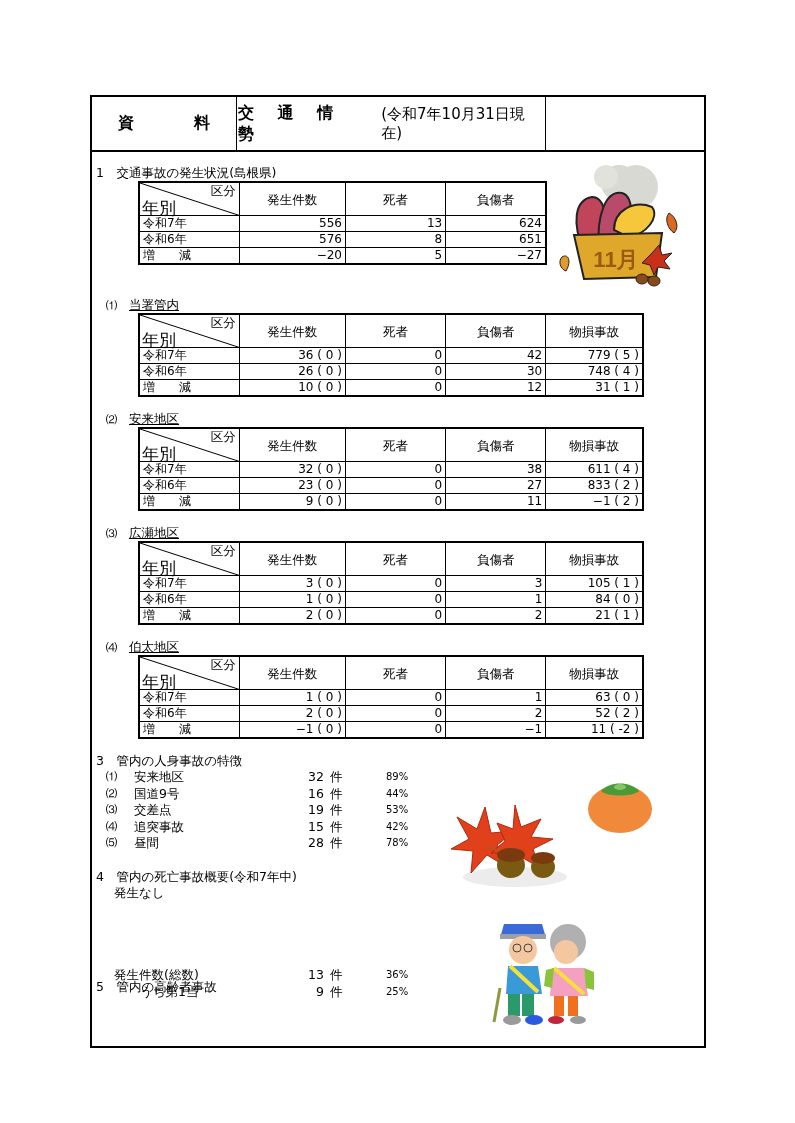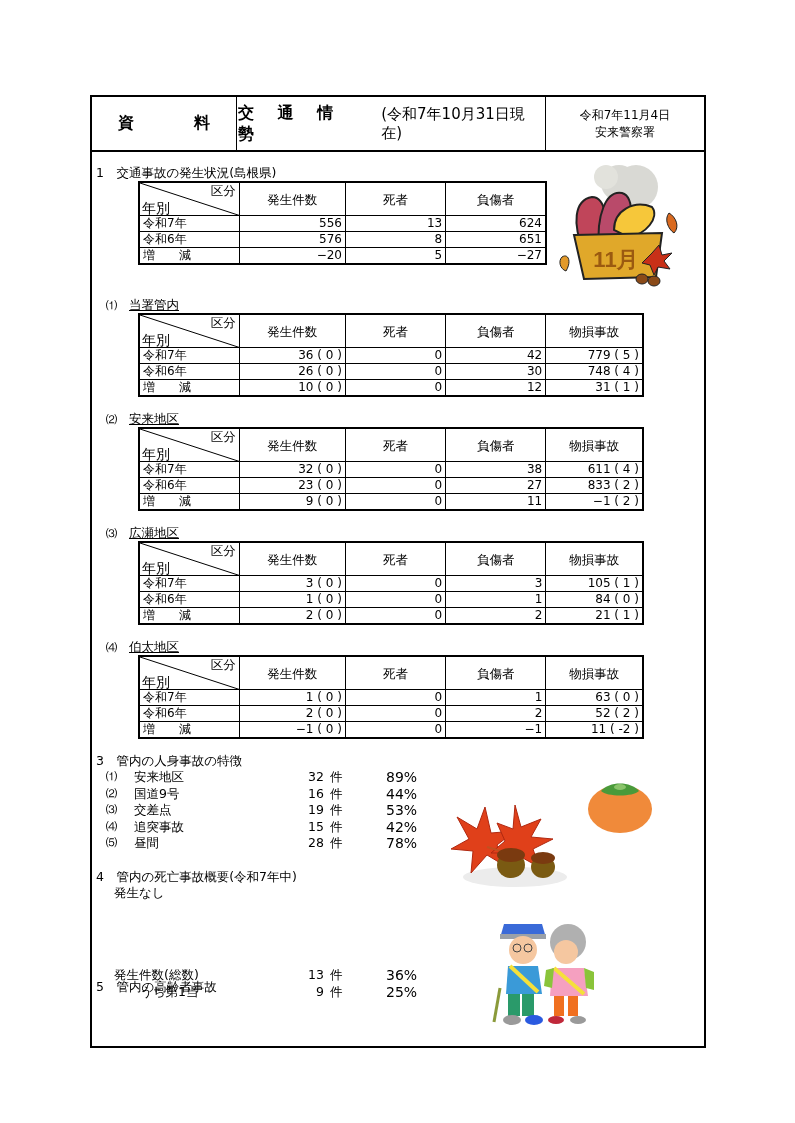--- a/index.html
+++ b/index.html
@@ -22,44 +22,40 @@
   table.tbl td, table.tbl th { border: 1px solid #000; padding: 0 3px; height: 15px; line-height: 15px; font-weight: normal; }
   table.tbl { border: 2px solid #000; }
   table.tbl th { height: 32px; text-align: center; font-size: 12.5px; }
   table.tbl td.yr { text-align: left; }
   table.tbl td.num { text-align: right; }
   th.diag { position: relative; padding: 0; background:
       linear-gradient(to top right, transparent calc(50% - 0.6px), #000 calc(50% - 0.6px), #000 calc(50% + 0.6px), transparent calc(50% + 0.6px)); }
   th.diag { background: none; }
   th.diag svg { position: absolute; left: 0; top: 0; }
   th.diag .d-top { position: absolute; right: 3px; top: 1px; font-size: 12.5px; line-height: 14px; }
-  th.diag .d-bot { position: absolute; left: 2px; bottom: 0px; font-size: 14px; line-height: 14px; }
+  th.diag .d-bot { position: absolute; left: 2px; bottom: 0px; font-size: 17px; line-height: 14px; }
   .list { position: absolute; left: 4px; font-size: 12.5px; line-height: 16.5px; }
   .list .row { position: relative; height: 16.5px; width: 320px; }
   .list .c-no { position: absolute; left: 10px; font-size: 11px; }
   .list .c-lbl { position: absolute; left: 38px; }
   .list .c-cnt { position: absolute; left: 198px; width: 30px; text-align: right; }
   .list .c-unit { position: absolute; left: 234px; }
-  .list .c-pct { position: absolute; left: 290px; font-size: 14px; }
+  .list .c-pct { position: absolute; left: 290px; font-size: 10px; }
   .illus { position: absolute; }
 </style>
 </head>
 <body>
 
 <div class="page">
 
   <div class="hdr">
     <div class="hdr-cell hdr-c1">資　料</div>
     <div class="hdr-cell hdr-c2">
       <span class="ttl">交 通 情 勢</span>
         <span class="sub">(令和7年10月31日現在)</span>
-    </div>
-    <div class="hdr-cell hdr-c3">
-      <div>令和7年11月4日</div>
-      <div>安来警察署</div>
     </div>
   </div>
 
   <div class="sec" style="top:68px;">1　交通事故の発生状況(島根県)</div>
   <table class="tbl" style="top:84px; width:409px;">
     <colgroup>
         <col style="width:100px">
         <col style="width:106px">
         <col style="width:100px">
         <col style="width:100px">

